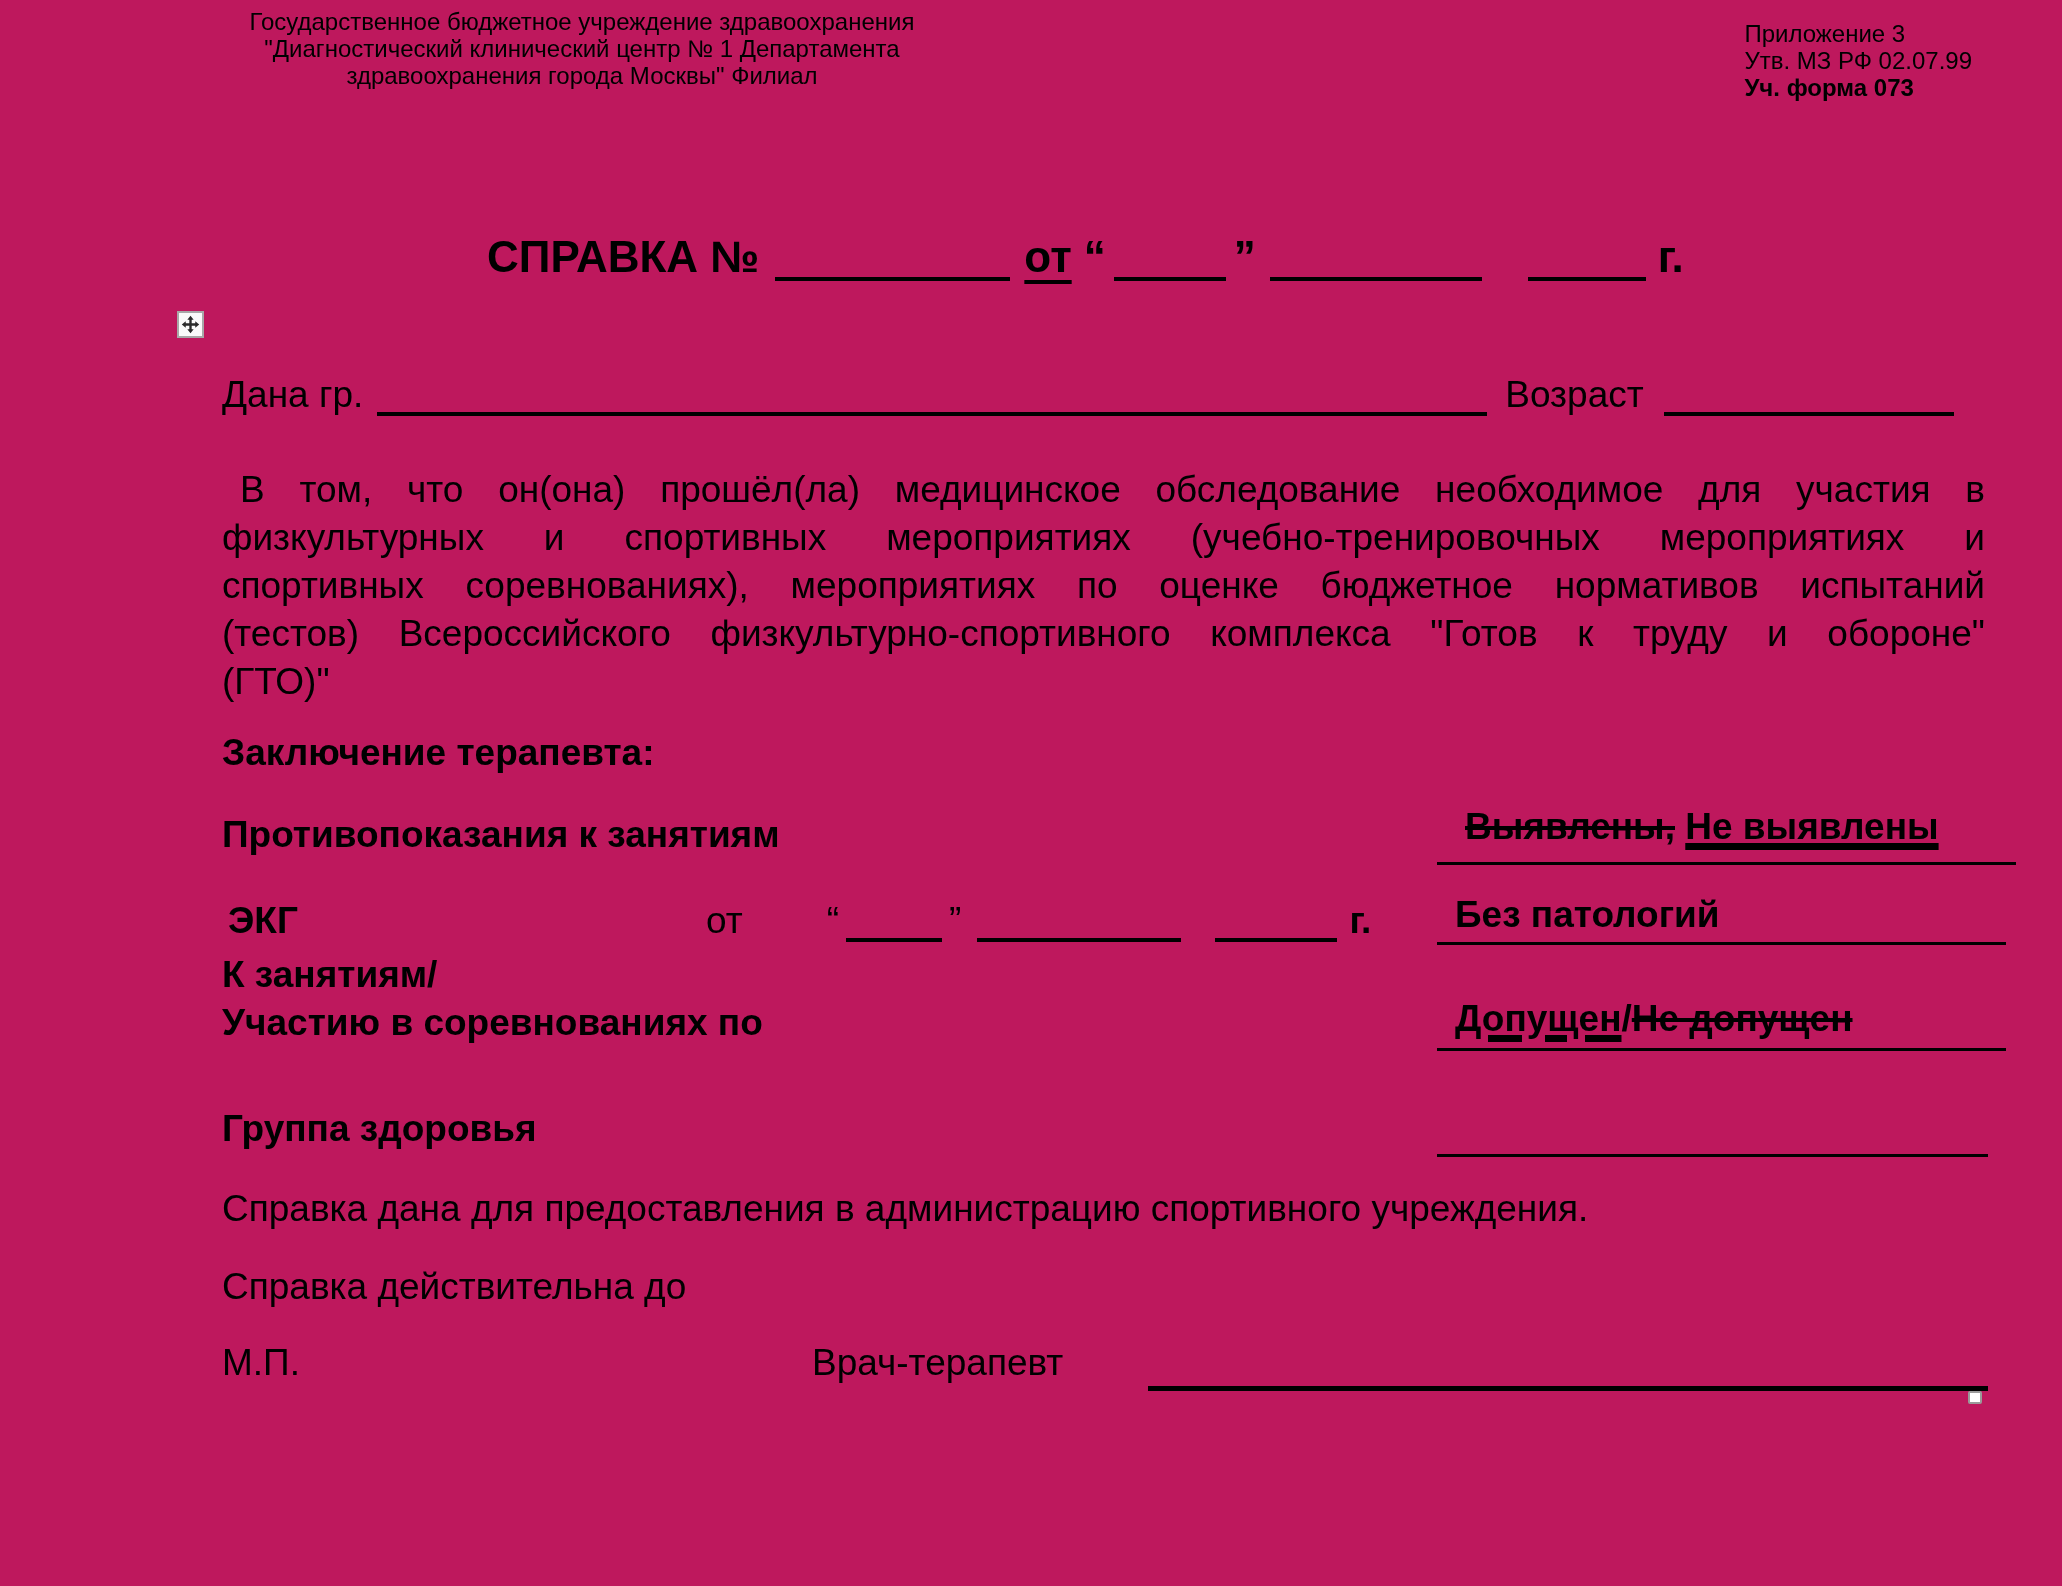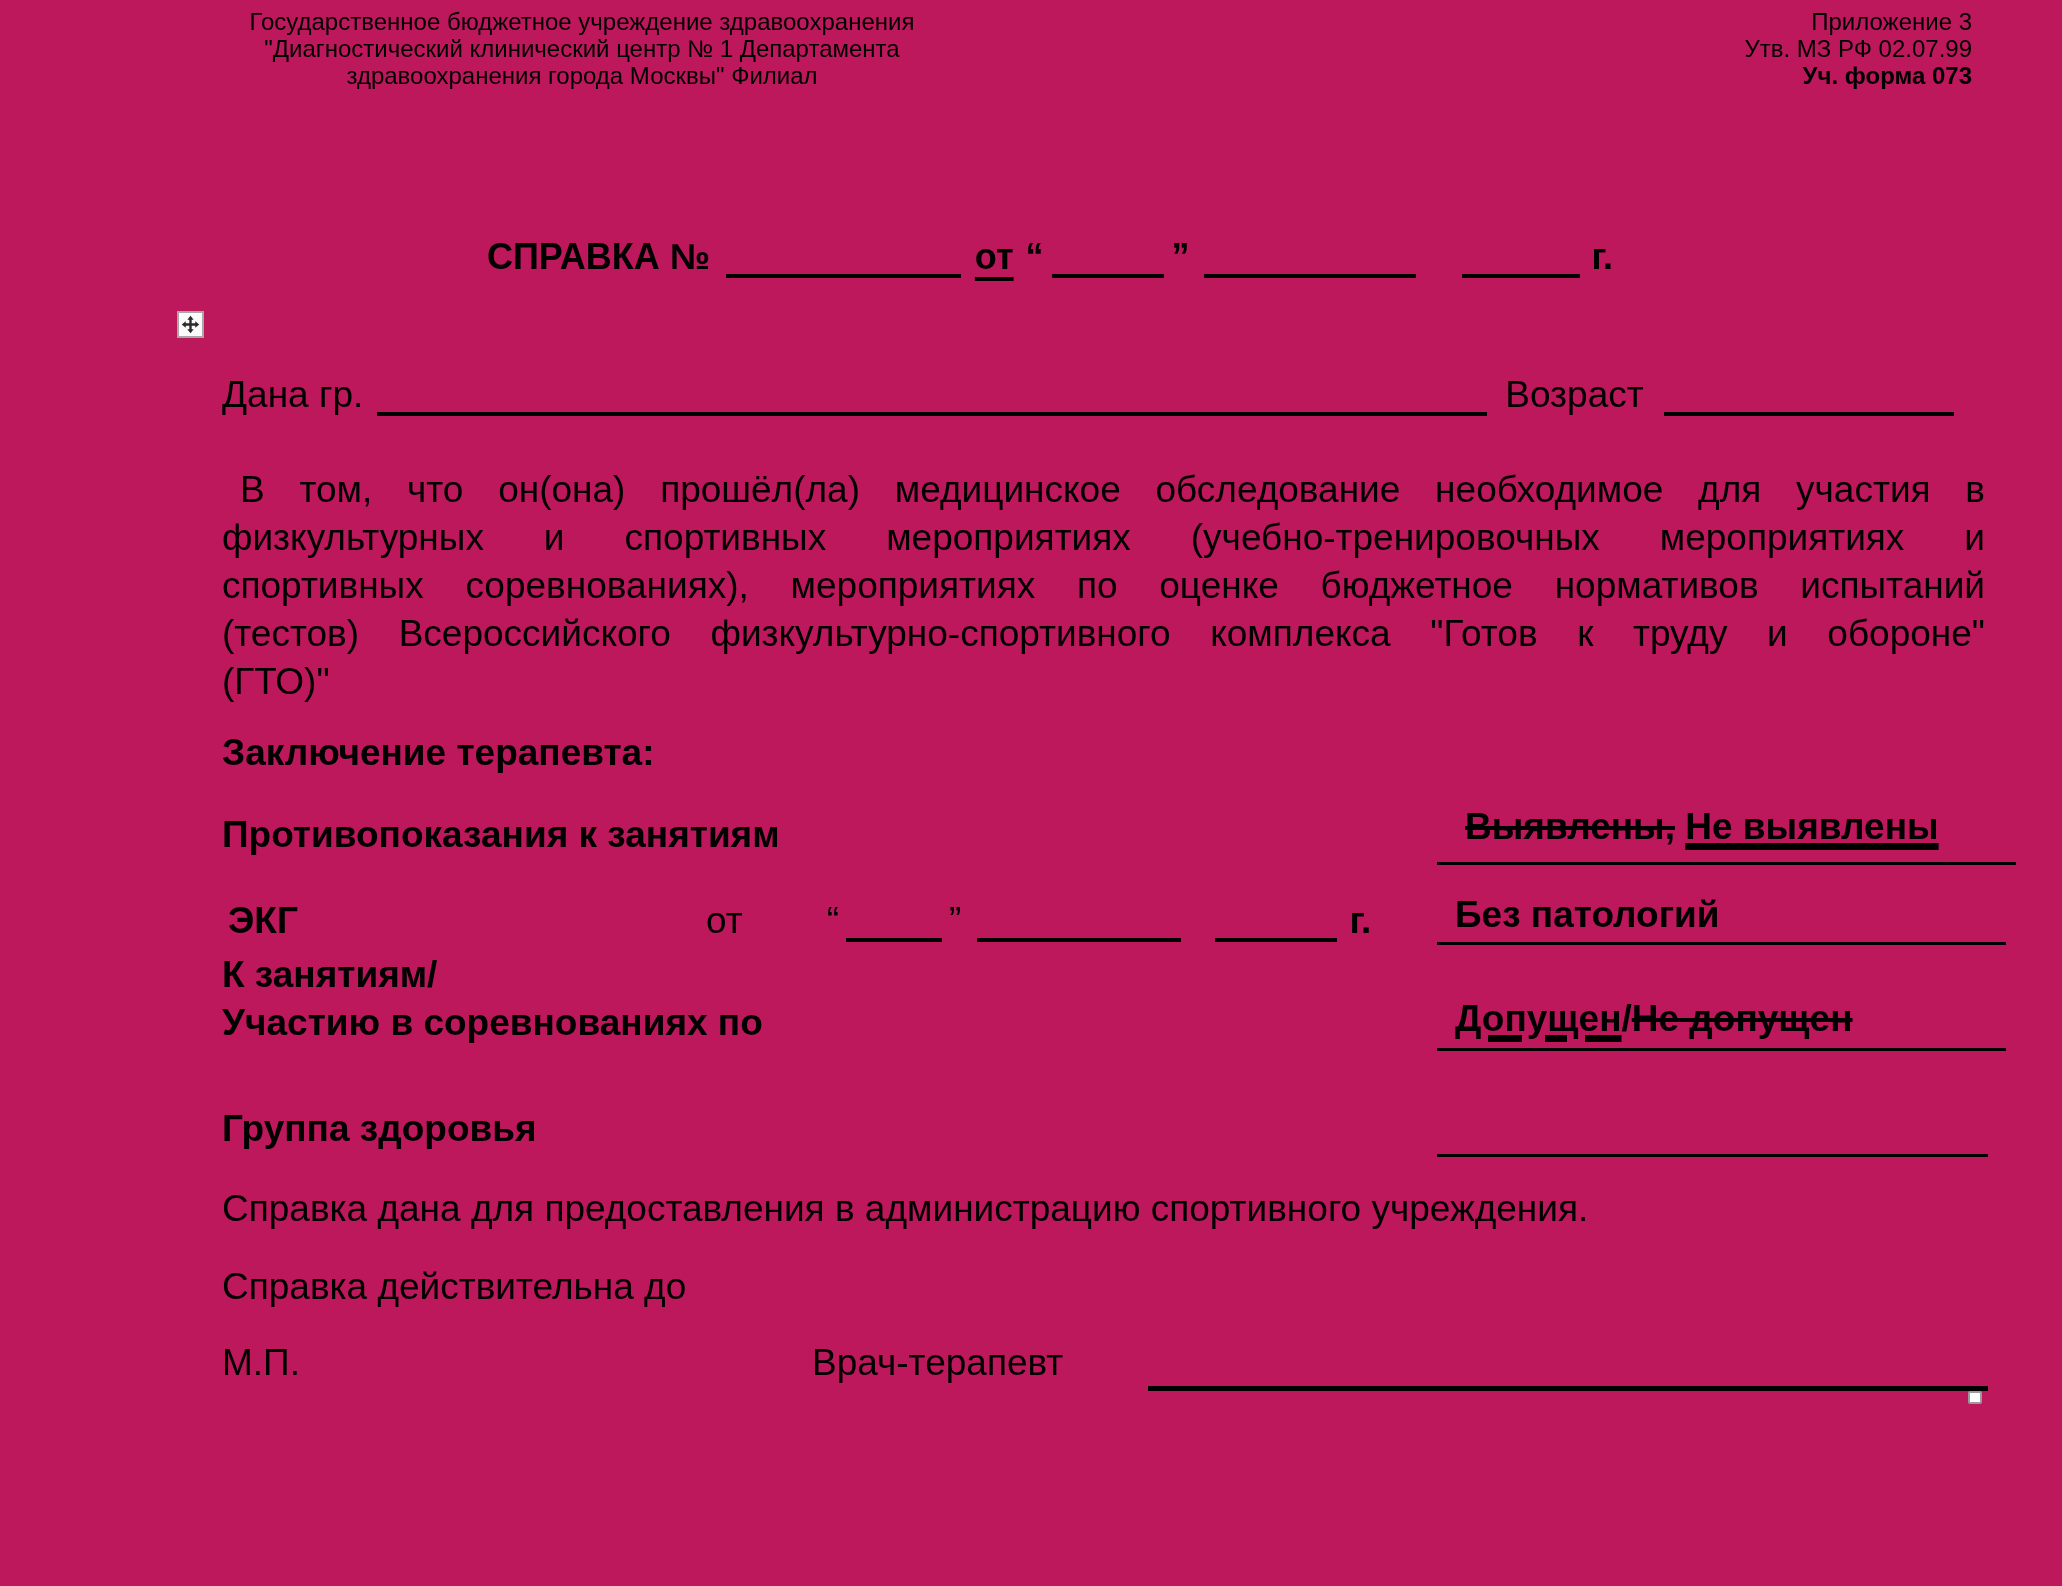--- a/index.html
+++ b/index.html
@@ -8,21 +8,21 @@
     width:2062px;height:1586px;
     background:#be185d;
     font-family:Liberation Sans, sans-serif;
     color:#000;
     overflow:hidden;
   }
   .abs{position:absolute;}
   .b{font-weight:bold;}
   .fs{font-size:37px;line-height:46px;}
   .hdr{font-size:24px;line-height:27px;}
-  .title{font-size:36px;line-height:62px;font-weight:bold;white-space:nowrap;}
+  .title{font-size:44px;line-height:62px;font-weight:bold;white-space:nowrap;}
   
   .iblank{display:inline-block;height:0;border-bottom:4px solid #000;vertical-align:-9px;}
   
   .cell{
     position:absolute;left:1437px;width:551px;
     border-bottom:3px solid #000;
     font-size:37px;line-height:46px;font-weight:bold;
     white-space:nowrap;
   }
   .strike{text-decoration:line-through;text-decoration-thickness:4px;}
@@ -45,21 +45,21 @@
 <body>
 
 <div class="page">
 
   <div class="abs hdr" style="top:8px;left:197px;width:770px;text-align:center;">
     <div>Государственное бюджетное учреждение здравоохранения</div>
     <div>"Диагностический клинический центр № 1 Департамента</div>
     <div>здравоохранения города Москвы" Филиал</div>
   </div>
 
-  <div class="abs hdr" style="top:8px;right:90px;text-align:right;">
+  <div class="abs hdr" style="top:20px;right:90px;text-align:left;">
     <div>Приложение 3</div>
     <div>Утв. МЗ РФ 02.07.99</div>
     <div class="b">Уч. форма 073</div>
   </div>
 
   <div class="abs title" style="top:226px;left:487px;">
     <span>СПРАВКА  №</span><span class="iblank" style="width:235px;margin:0 14px 0 16px;"></span><span style="text-decoration:underline;text-decoration-thickness:4px;text-underline-offset:8px;">от</span><span style="margin-left:12px;">“</span><span class="iblank" style="width:112px;margin:0 8px;"></span><span>”</span><span class="iblank" style="width:212px;margin-left:14px;"></span><span class="iblank" style="width:118px;margin-left:46px;margin-right:12px;"></span><span>г.</span>
   </div>
 
   <div class="abs handle-box" style="top:311px;left:177px;">

